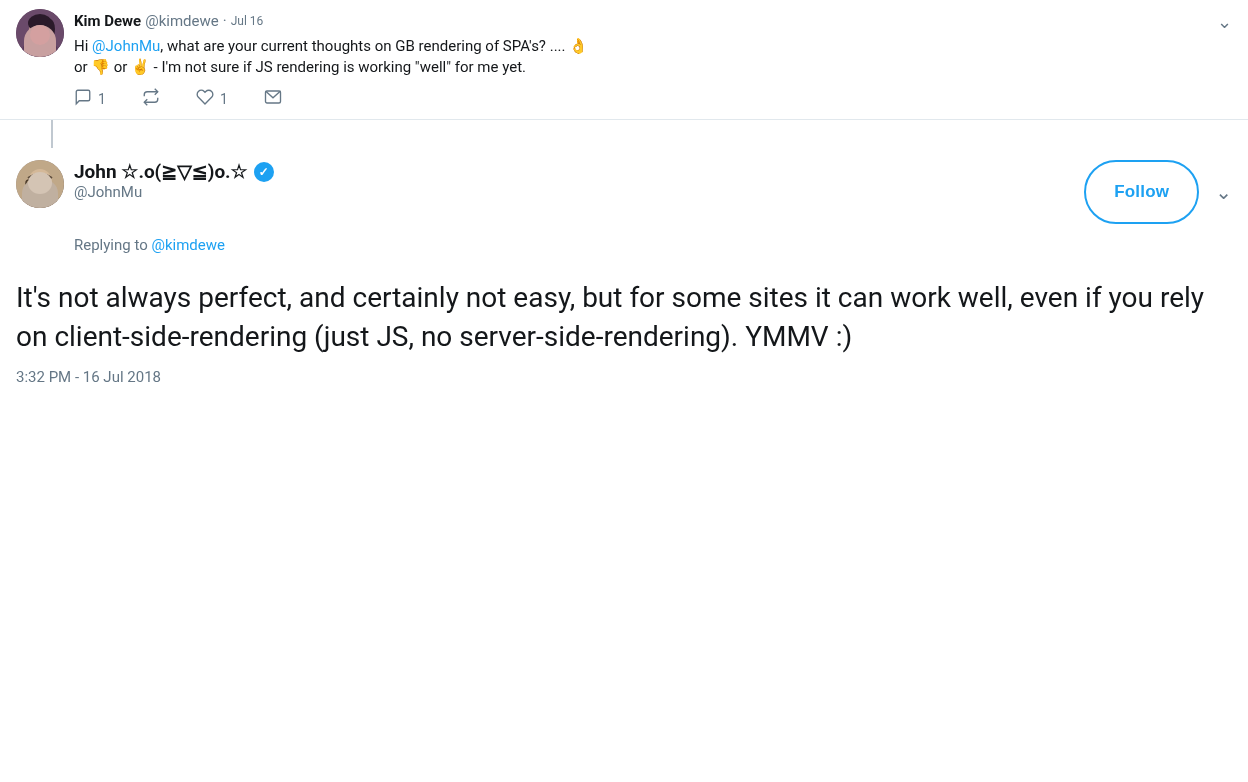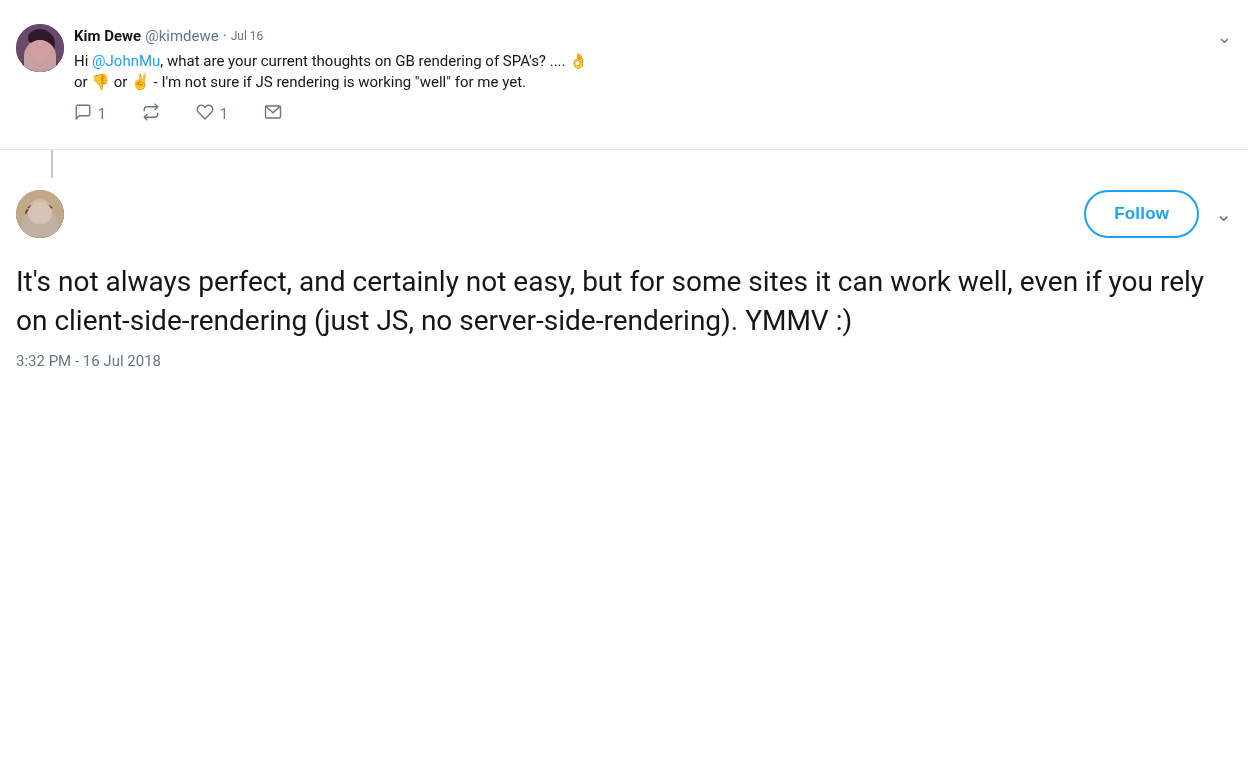--- a/index.html
+++ b/index.html
@@ -5,21 +5,21 @@
     * { box-sizing: border-box; margin: 0; padding: 0; }
     body {
       font-family: -apple-system, BlinkMacSystemFont, "Segoe UI", Roboto, Helvetica, Arial, sans-serif;
       background: #fff;
       color: #14171a;
       max-width: 1248px;
       min-height: 782px;
     }
 
     .tweet-container {
-      padding: 24px 16px;
+      padding: 9px 16px;
       border-bottom: 1px solid #e1e8ed;
     }
 
     
     .tweet-row {
       display: flex;
       align-items: flex-start;
       gap: 10px;
     }
 
@@ -215,21 +215,21 @@
       display: flex;
       align-items: center;
       gap: 12px;
     }
 
     .follow-button {
       border: 2px solid #1da1f2;
       color: #1da1f2;
       background: transparent;
       border-radius: 9999px;
-      padding: 12px 28px;
+      padding: 20px 28px;
       font-size: 17px;
       font-weight: bold;
       cursor: pointer;
       letter-spacing: 0.2px;
     }
 
     .chevron-down {
       color: #657786;
       font-size: 20px;
       cursor: pointer;
@@ -365,24 +365,34 @@
 
           <rect x="10" y="20" width="10" height="7" rx="3" fill="none" stroke="#4a3a2a" stroke-width="1.5"></rect>
 
           <rect x="22" y="20" width="10" height="7" rx="3" fill="none" stroke="#4a3a2a" stroke-width="1.5"></rect>
 
           <line x1="20" y1="23" x2="22" y2="23" stroke="#4a3a2a" stroke-width="1.5"></line>
 
           <path d="M12 18 Q24 10 36 18" fill="none" stroke="#5a4a3a" stroke-width="2"></path>
         </svg>
       </div>
+      <div class="second-tweet-user">
+        <div class="john-name">
+          <span>John ☆.o(≧▽≦)o.☆</span>
+          <span class="verified-badge"></span>
+        </div>
+        <span class="john-handle">@JohnMu</span>
+      </div>
     </div>
     <div class="second-tweet-right">
       <button class="follow-button">Follow</button>
       <span class="chevron-down">⌄</span>
     </div>
   </div>
 
+  <div class="replying-to">
+    <span>Replying to </span><a class="replying-mention">@kimdewe</a>
+  </div>
 
   <div class="main-tweet-text">It's not always perfect, and certainly not easy, but for some sites it can work well, even if you rely on client-side-rendering (just JS, no server-side-rendering). YMMV :)</div>
 
   <div class="tweet-timestamp">3:32 PM - 16 Jul 2018</div>
 </div>
 
 </body></html>

